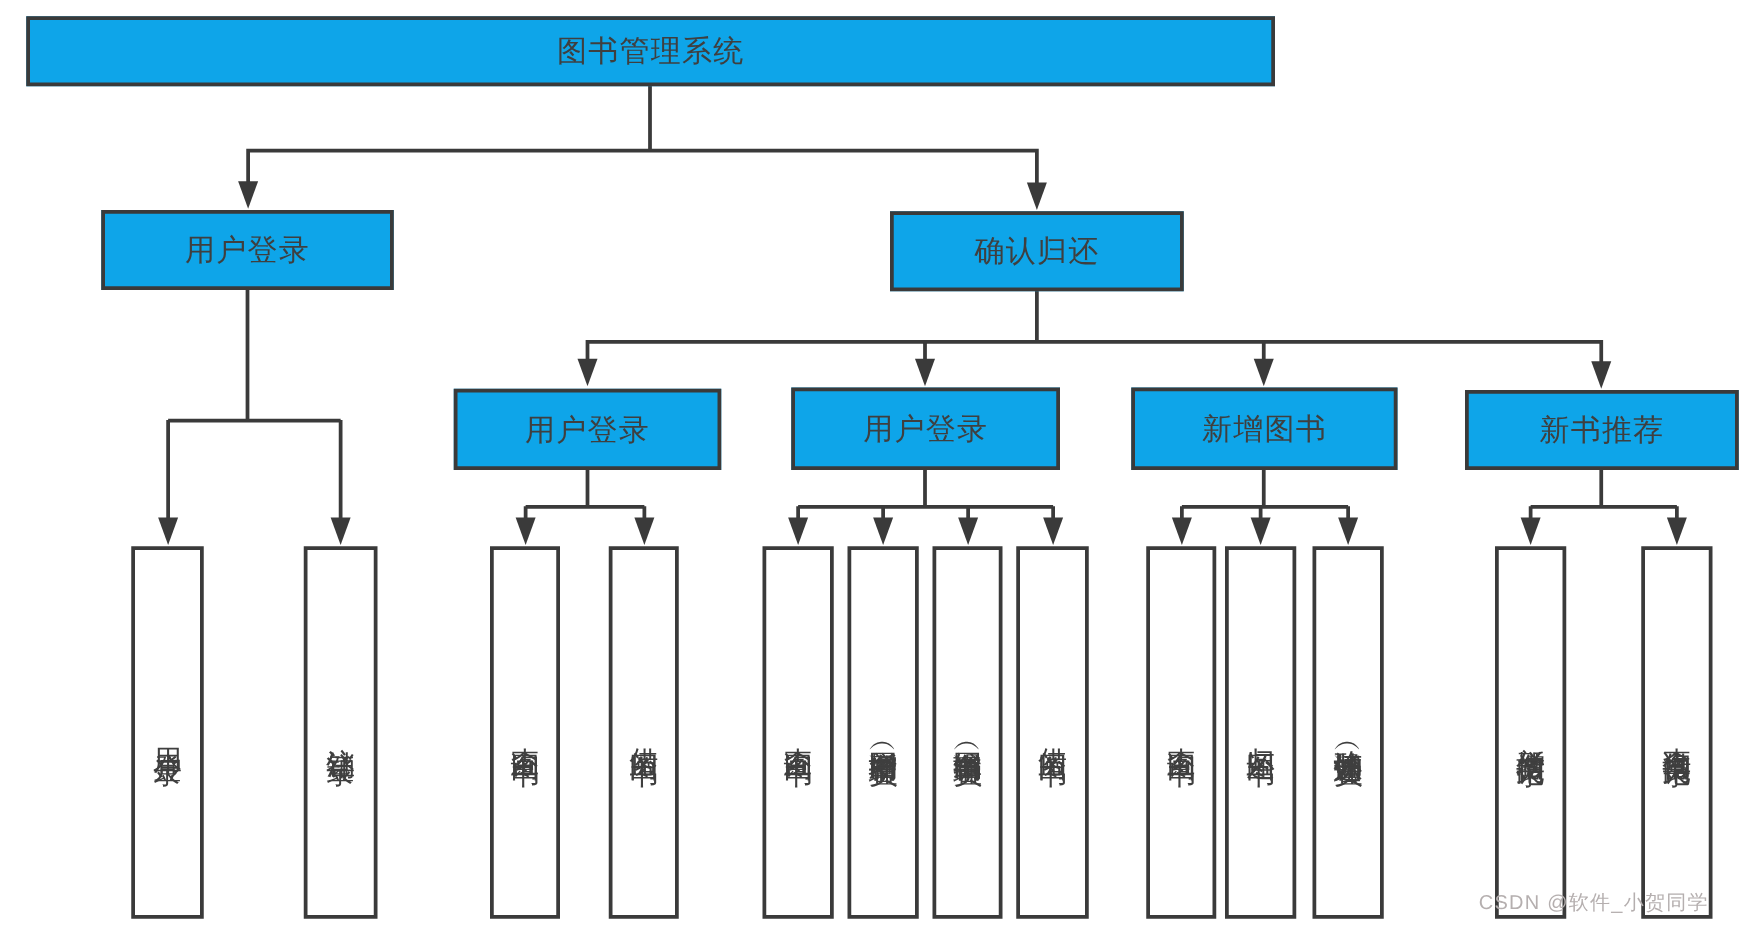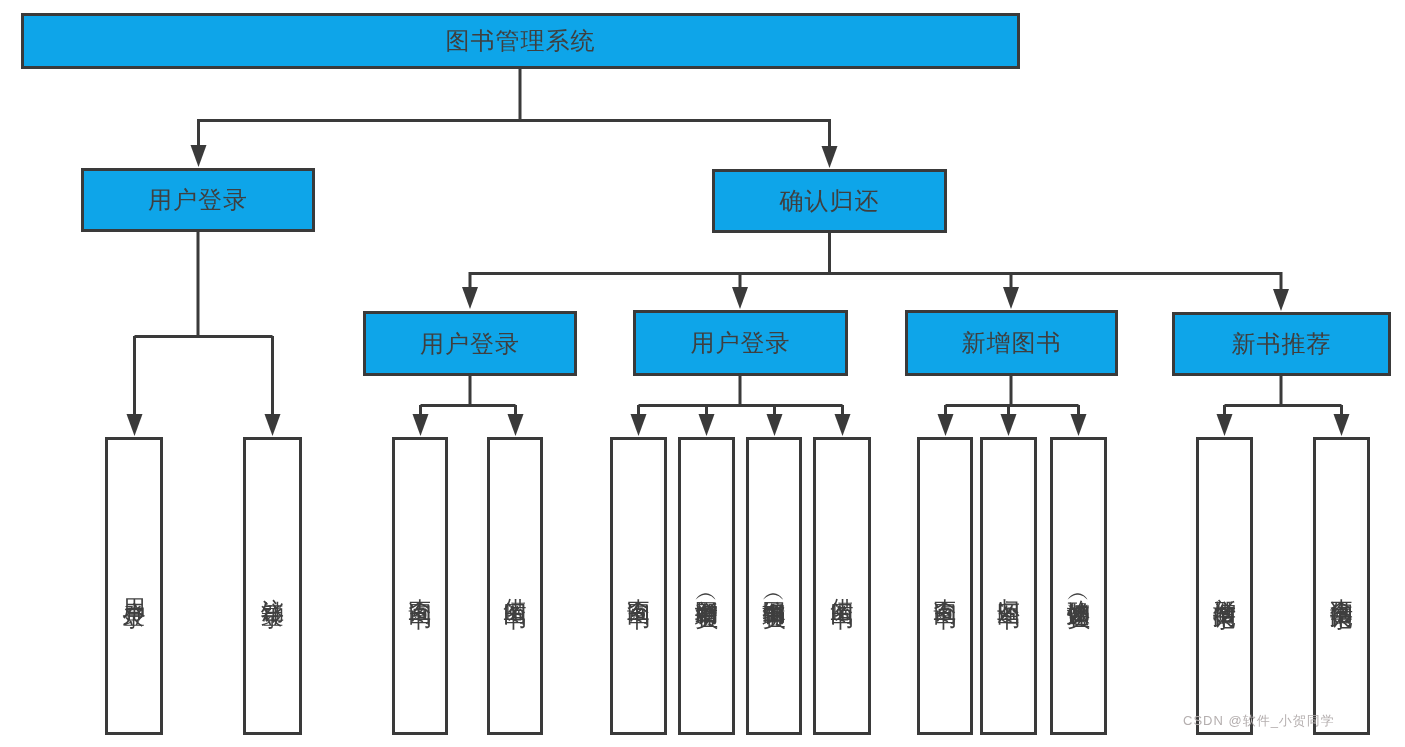--- a/index.html
+++ b/index.html
@@ -21,21 +21,21 @@
     border:3px solid #3a3a3a;
     background:#ffffff;
     display:flex;align-items:center;justify-content:center;
     writing-mode:vertical-rl;text-orientation:upright;
     font-size:23px;color:#3f3f3f;letter-spacing:3px;line-height:1;
     box-sizing:border-box;
   }
   #connectors{position:absolute;left:0;top:0;pointer-events:none;}
   #watermark{
     position:absolute;left:1183px;top:712px;
-    font-size:13px;color:#b5afaf;letter-spacing:1px;white-space:nowrap;
+    font-size:16px;color:#b5afaf;letter-spacing:1px;white-space:nowrap;
     z-index:5;
     text-align:center;
   }
 </style>
 </head>
 <body>
 
 <div id="stage">
 
   <svg id="connectors" width="1405" height="747" viewBox="0 0 1405 747">

